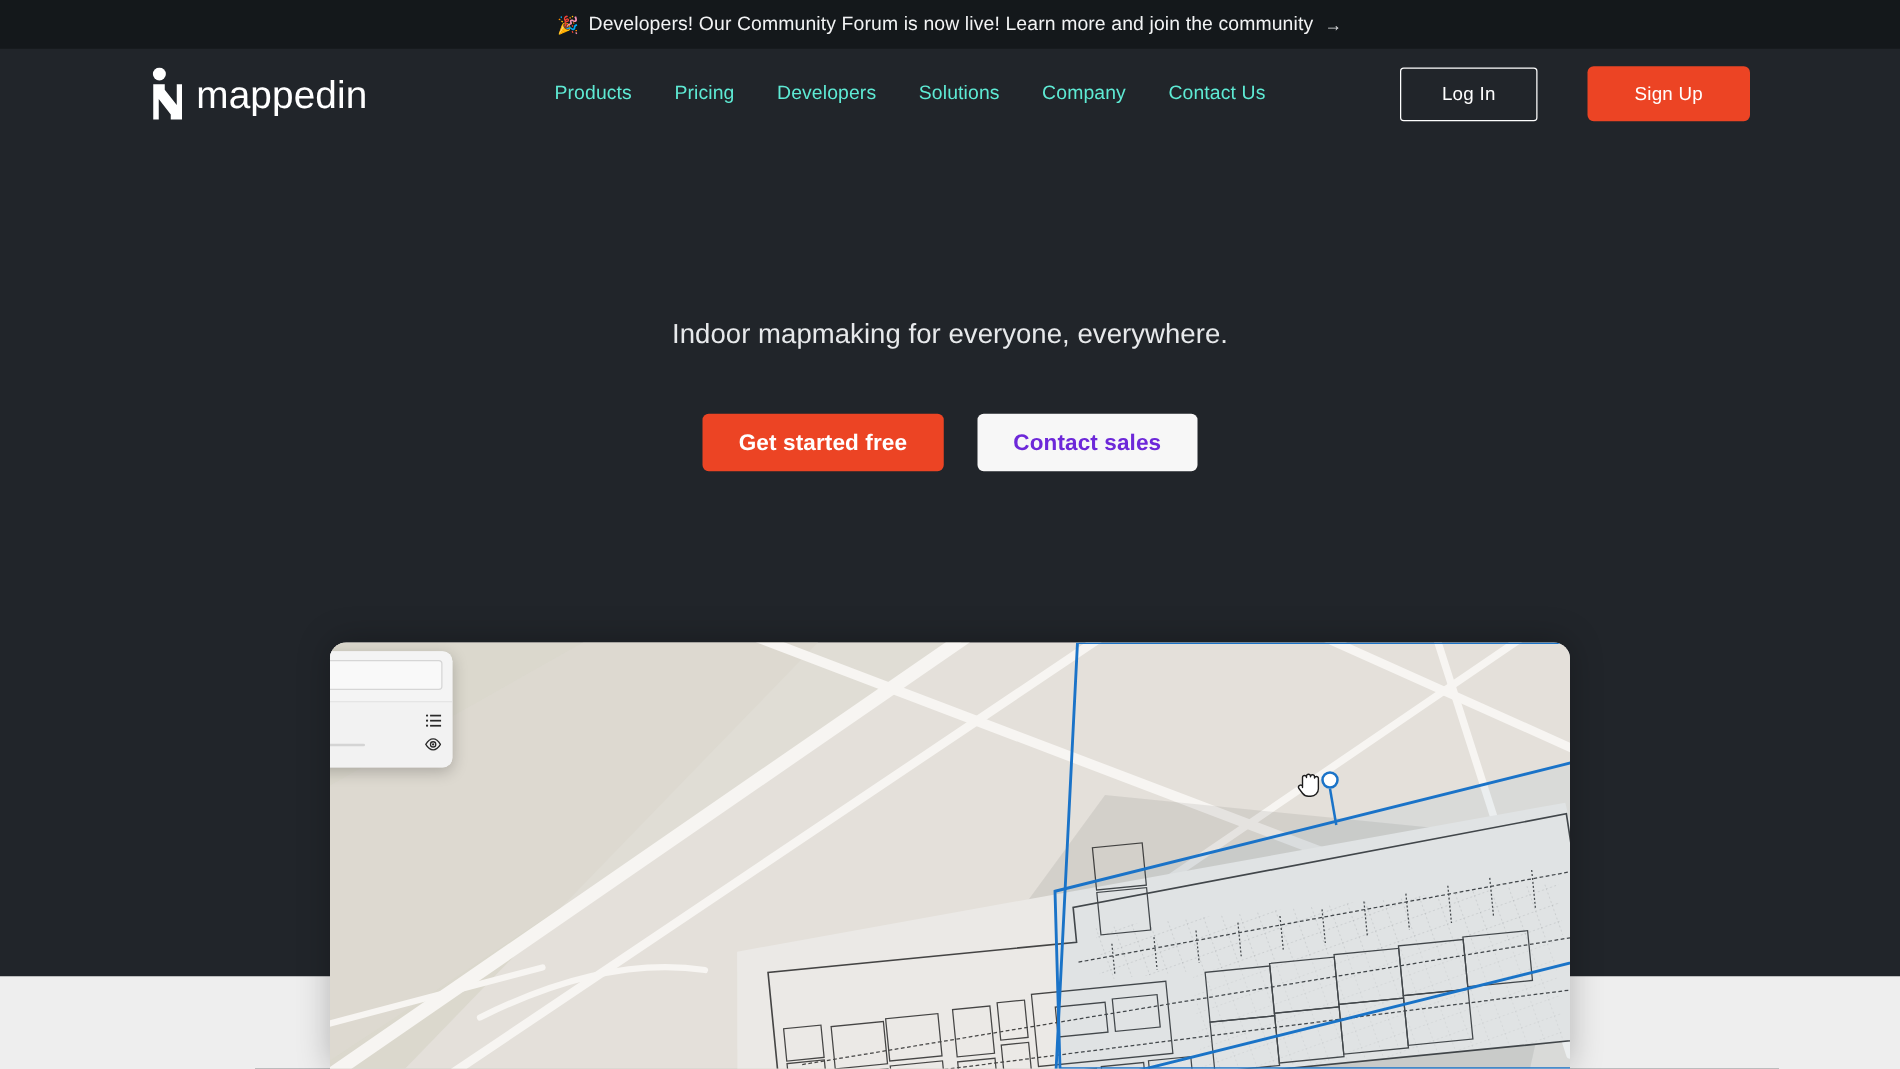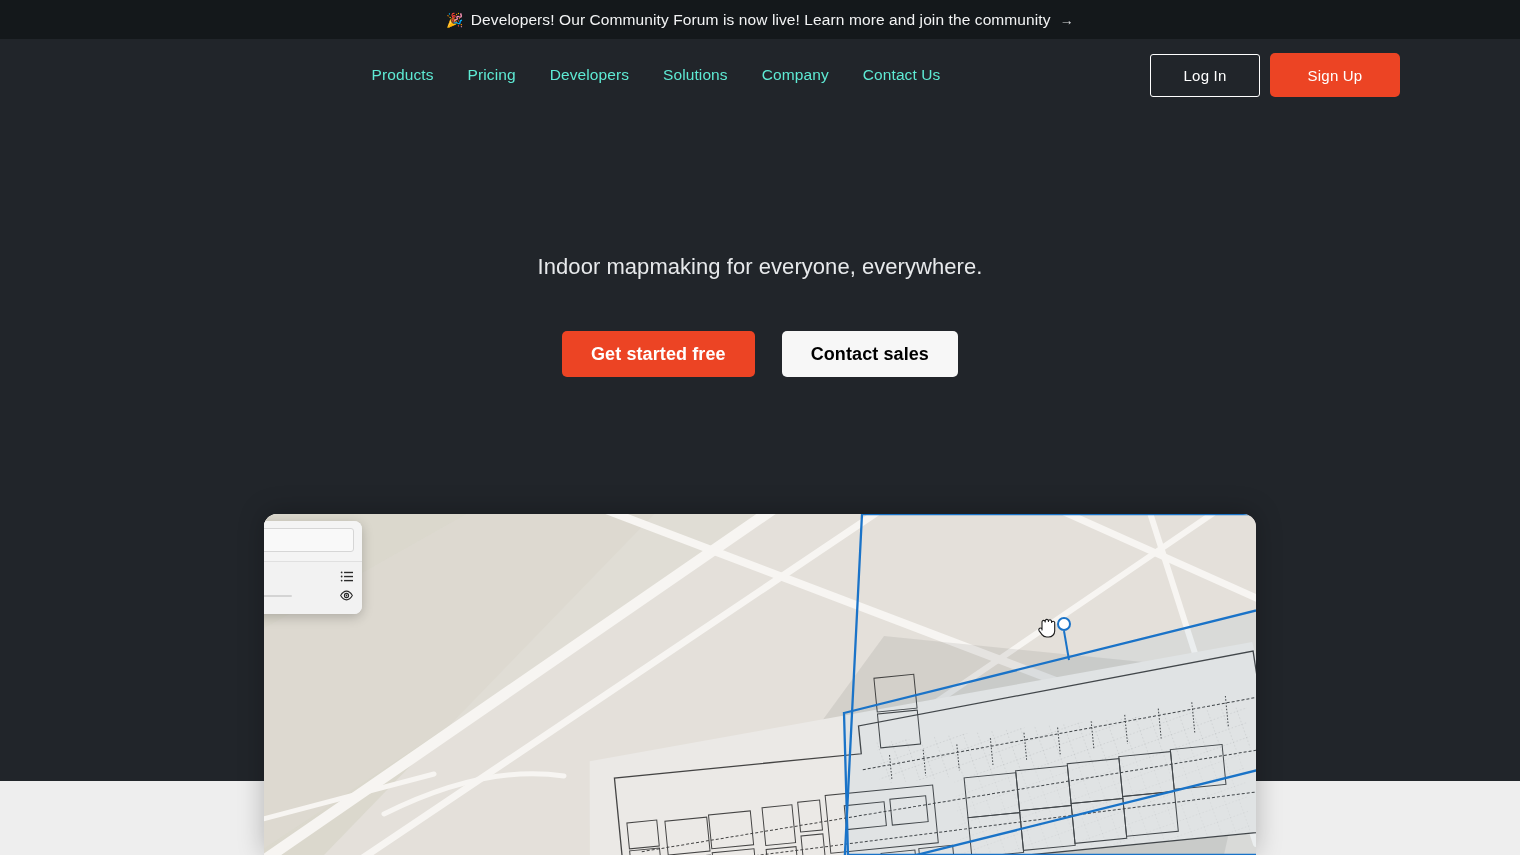--- a/index.html
+++ b/index.html
@@ -80,21 +80,21 @@
     color: #5eead4;
     text-decoration: none;
     cursor: pointer;
     letter-spacing: 0.1px;
     white-space: nowrap;
   }
 
   .header-actions {
     display: flex;
     align-items: center;
-    gap: 10px;
+    gap: 40px;
     flex: 0 0 auto;
   }
   .btn-login {
     width: 110px;
     height: 43px;
     border: 1.5px solid #ffffff;
     background: transparent;
     color: #ffffff;
     font-size: 15px;
     font-family: inherit;
@@ -154,21 +154,21 @@
     font-family: inherit;
     cursor: pointer;
     letter-spacing: 0.1px;
   }
   .btn-secondary {
     height: 46px;
     padding: 0 29px;
     border: none;
     border-radius: 5px;
     background: #f7f7f7;
-    color: #000000;
+    color: #6d28d9;
     font-size: 18px;
     font-weight: bold;
     font-family: inherit;
     cursor: pointer;
     letter-spacing: 0.1px;
   }
 
   
   .next-section {
     position: absolute;
@@ -258,20 +258,29 @@
 <div class="announce-bar">
   <a class="announce-link" href="#">
     <span class="announce-emoji">🎉</span>
     <span>Developers! Our Community Forum is now live! Learn more and join the community</span>
     <span class="announce-arrow">→</span>
   </a>
 </div>
 
 <header class="site-header">
 
+  <a class="brand" href="#">
+    <span class="brand-mark">
+      <svg viewBox="0 0 26 42" xmlns="http://www.w3.org/2000/svg" aria-hidden="true">
+        <circle cx="7.5" cy="5.2" r="5.2" fill="#ffffff"></circle>
+        <path d="M2.6 13.4h9.2v4.4l9.6 12.2V13.4h4.2v28.2h-9.0v-4.1L7.0 25.1v16.5H2.6z" fill="#ffffff"></path>
+      </svg>
+    </span>
+    <span class="brand-word">mappedin</span>
+  </a>
 
   <nav class="main-nav">
     <a class="nav-link" href="#">Products</a>
     <a class="nav-link" href="#">Pricing</a>
     <a class="nav-link" href="#">Developers</a>
     <a class="nav-link" href="#">Solutions</a>
     <a class="nav-link" href="#">Company</a>
     <a class="nav-link" href="#">Contact Us</a>
   </nav>
 

